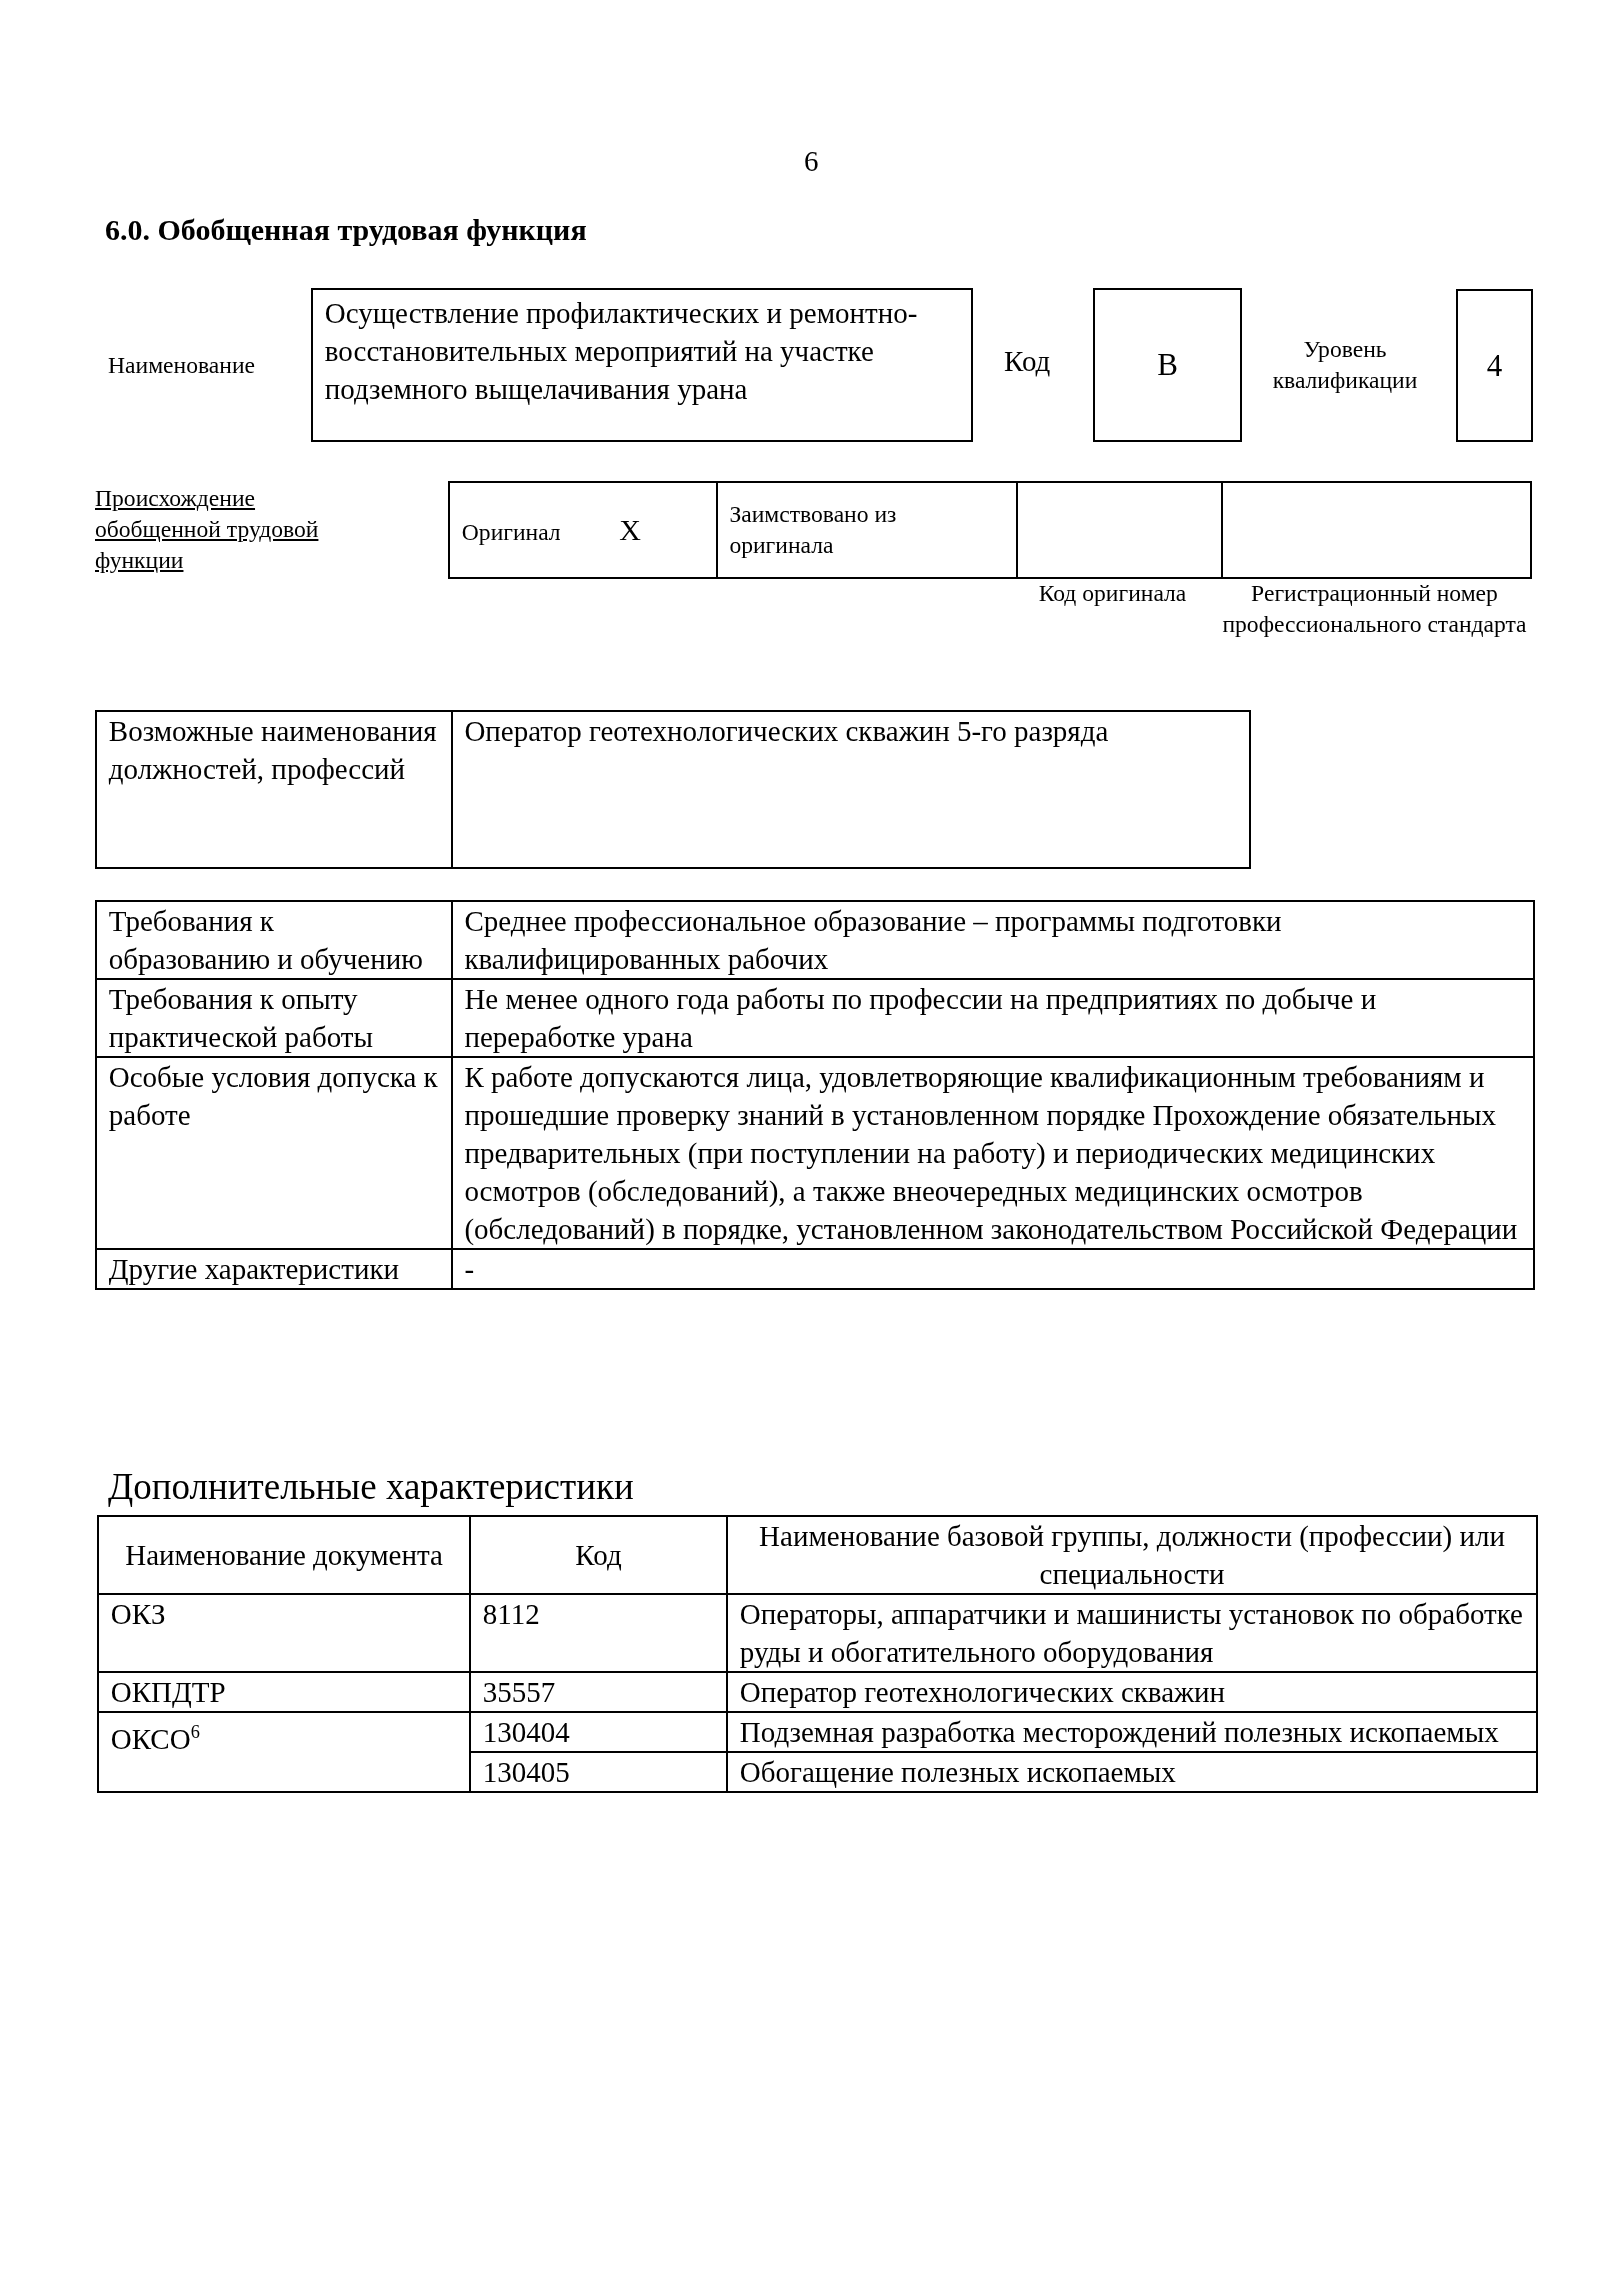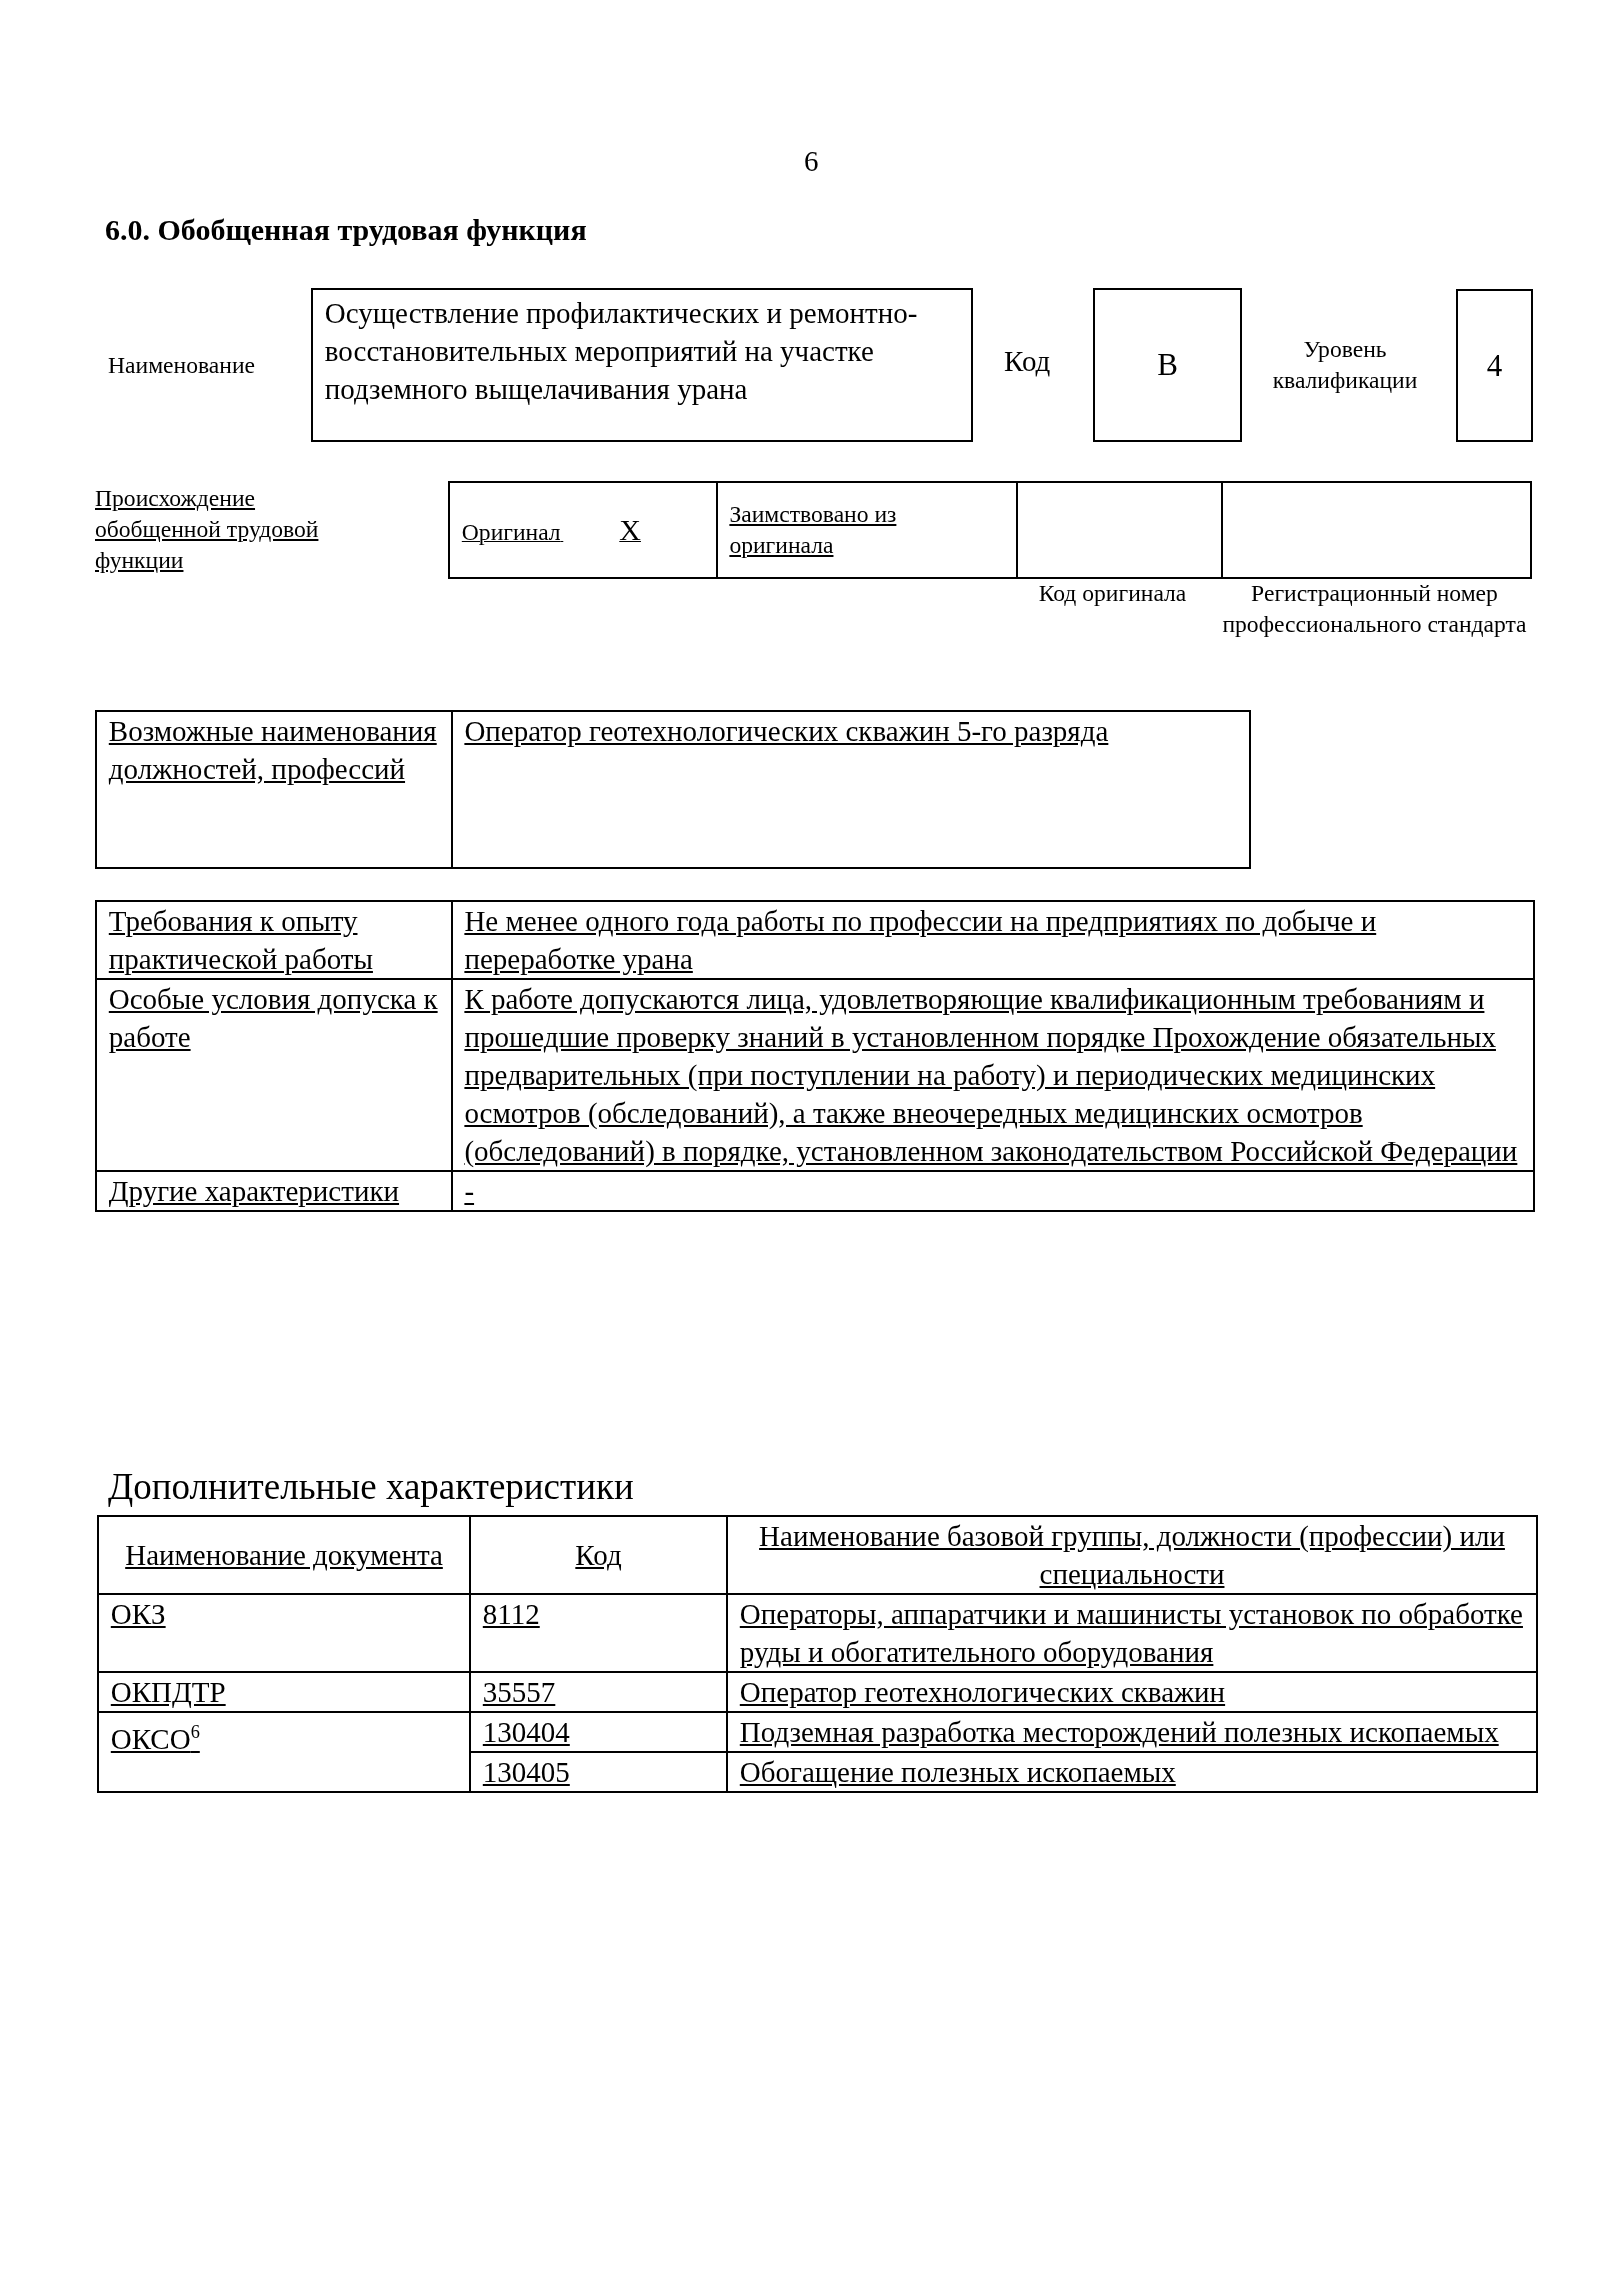--- a/index.html
+++ b/index.html
@@ -16,21 +16,21 @@
   
   .lbl-name { left: 108px; top: 350px; }
   .name-box { left: 311px; top: 288px; width: 662px; height: 154px; padding: 3.9px 11.8px; }
   .lbl-code { left: 1004px; top: 345px; font-size: 29px; }
   .code-box { left: 1093px; top: 288px; width: 149px; height: 154px; font-size: 31px; }
   .lbl-level { left: 1247px; top: 334px; width: 196px; text-align: center; }
   .level-box { left: 1456px; top: 289px; width: 77px; height: 153px; font-size: 31px; }
 
   
   .lbl-origin { left: 95px; top: 483px; text-decoration: underline; }
-  table { border-collapse: collapse; position: absolute; text-decoration: underline; }
+  table { border-collapse: collapse; position: absolute; }
   td { border: 2px solid #000; vertical-align: top; padding: 0 11.8px; }
   .origin-tbl { left: 448px; top: 481px; width: 1084px; height: 98px; }
   .origin-tbl td { vertical-align: middle; }
   .origin-caption-code { left: 1011px; top: 578px; width: 203px; text-align: center; }
   .origin-caption-reg { left: 1214px; top: 578px; width: 321px; text-align: center; }
 
   .pos-tbl { left: 95px; top: 710px; width: 1156px; }
   .req-tbl { left: 95px; top: 900px; width: 1440px; }
   .req-tbl td:first-child, .pos-tbl td:first-child { width: 330px; }
   .extra-title { left: 108px; top: 1438px; font-size: 37px; margin-top: 27px; }
@@ -72,20 +72,24 @@
   <tbody>
       <tr style="height:157px">
     <td>Возможные наименования должностей, профессий</td>
     <td>Оператор геотехнологических скважин 5-го разряда</td>
   </tr>
 </tbody>
   </table>
 
 <table class="req-tbl body">
   <tbody>
+      <tr>
+    <td>Требования к образованию и обучению</td>
+    <td>Среднее профессиональное образование – программы подготовки квалифицированных рабочих</td>
+  </tr>
   <tr>
     <td>Требования к опыту практической работы</td>
     <td>Не менее одного года работы по профессии на предприятиях по добыче и переработке урана</td>
   </tr>
   <tr>
     <td>Особые условия допуска к работе</td>
     <td>К работе допускаются лица, удовлетворяющие квалификационным требованиям и прошедшие проверку знаний в установленном порядке Прохождение обязательных предварительных (при поступлении на работу) и периодических медицинских осмотров (обследований), а также внеочередных медицинских осмотров (обследований) в порядке, установленном законодательством Российской Федерации</td>
   </tr>
   <tr>
     <td>Другие характеристики</td>

